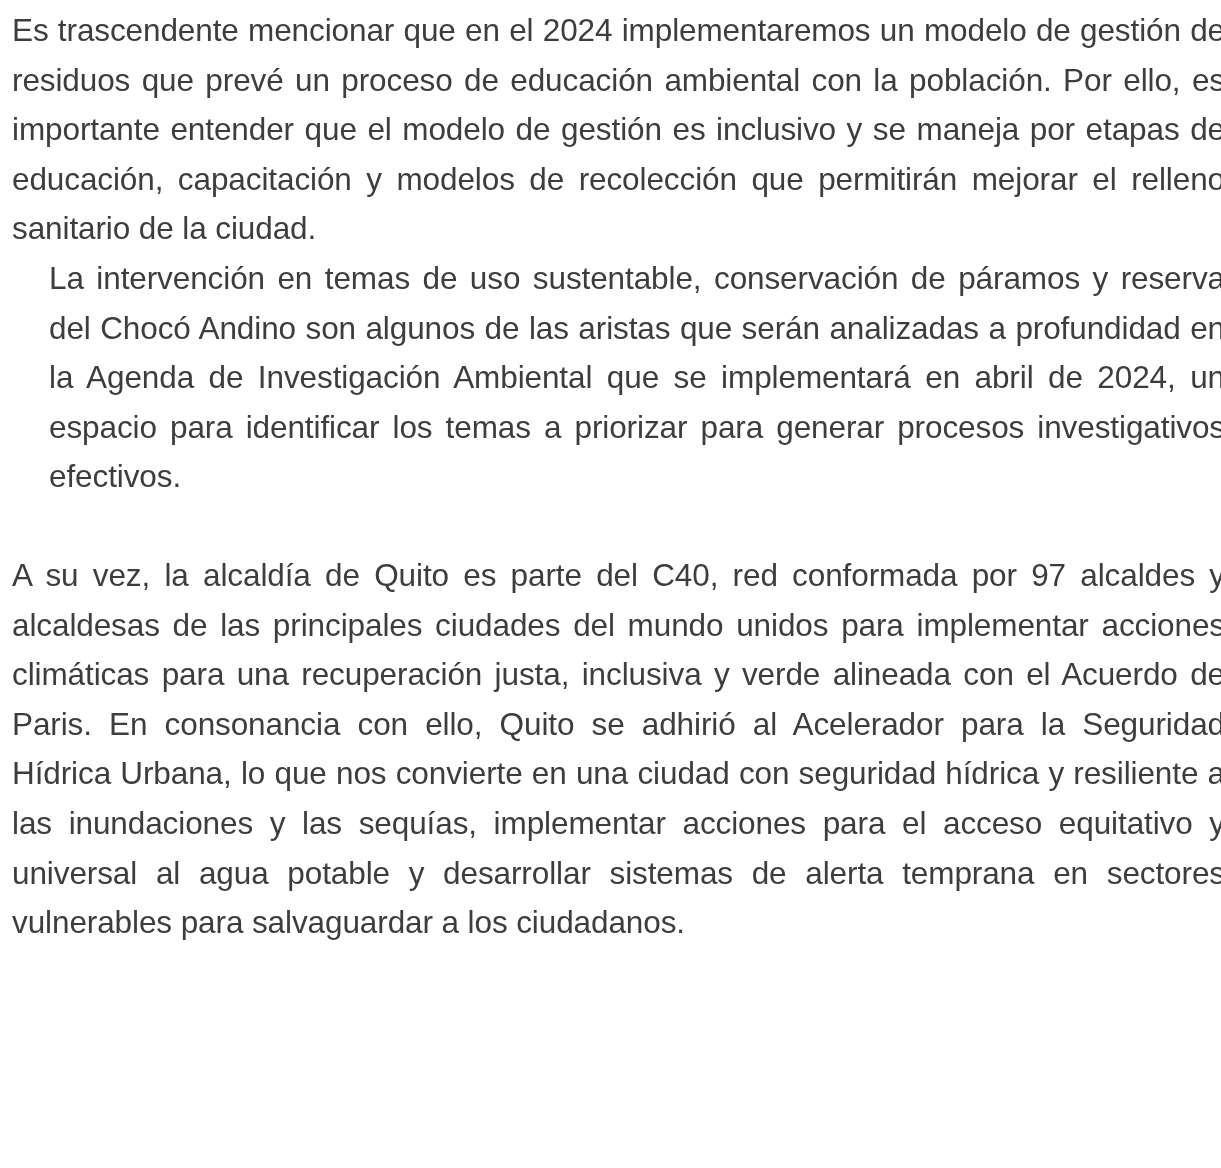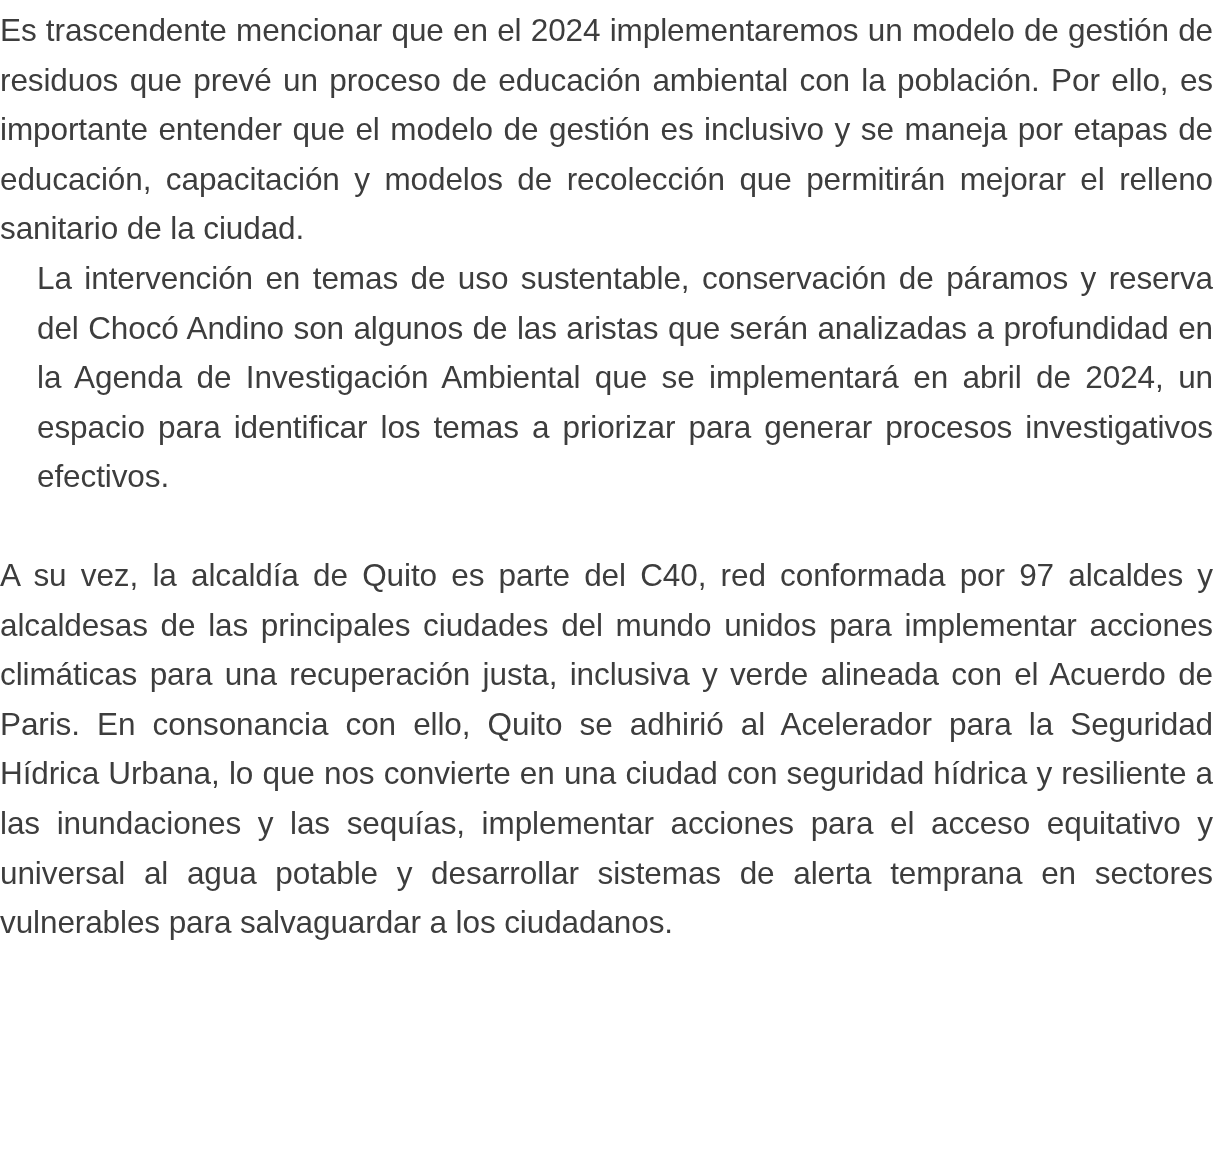--- a/index.html
+++ b/index.html
@@ -11,21 +11,21 @@
   body {
     width: 1221px;
     min-height: 1168px;
     font-family: "Liberation Sans", sans-serif;
     color: #3b3b3b;
   }
   .page {
     width: 1018px;
     min-height: 1168px;
     box-sizing: border-box;
-    padding: 6px 4px 0 0;
+    padding: 6px 4px 0 12px;
     background: #ffffff;
   }
   .doc-body {
     width: 1213px;
   }
   p.para {
     margin: 0;
     font-size: 31.5px;
     line-height: 49.6px;
     letter-spacing: -0.1px;

